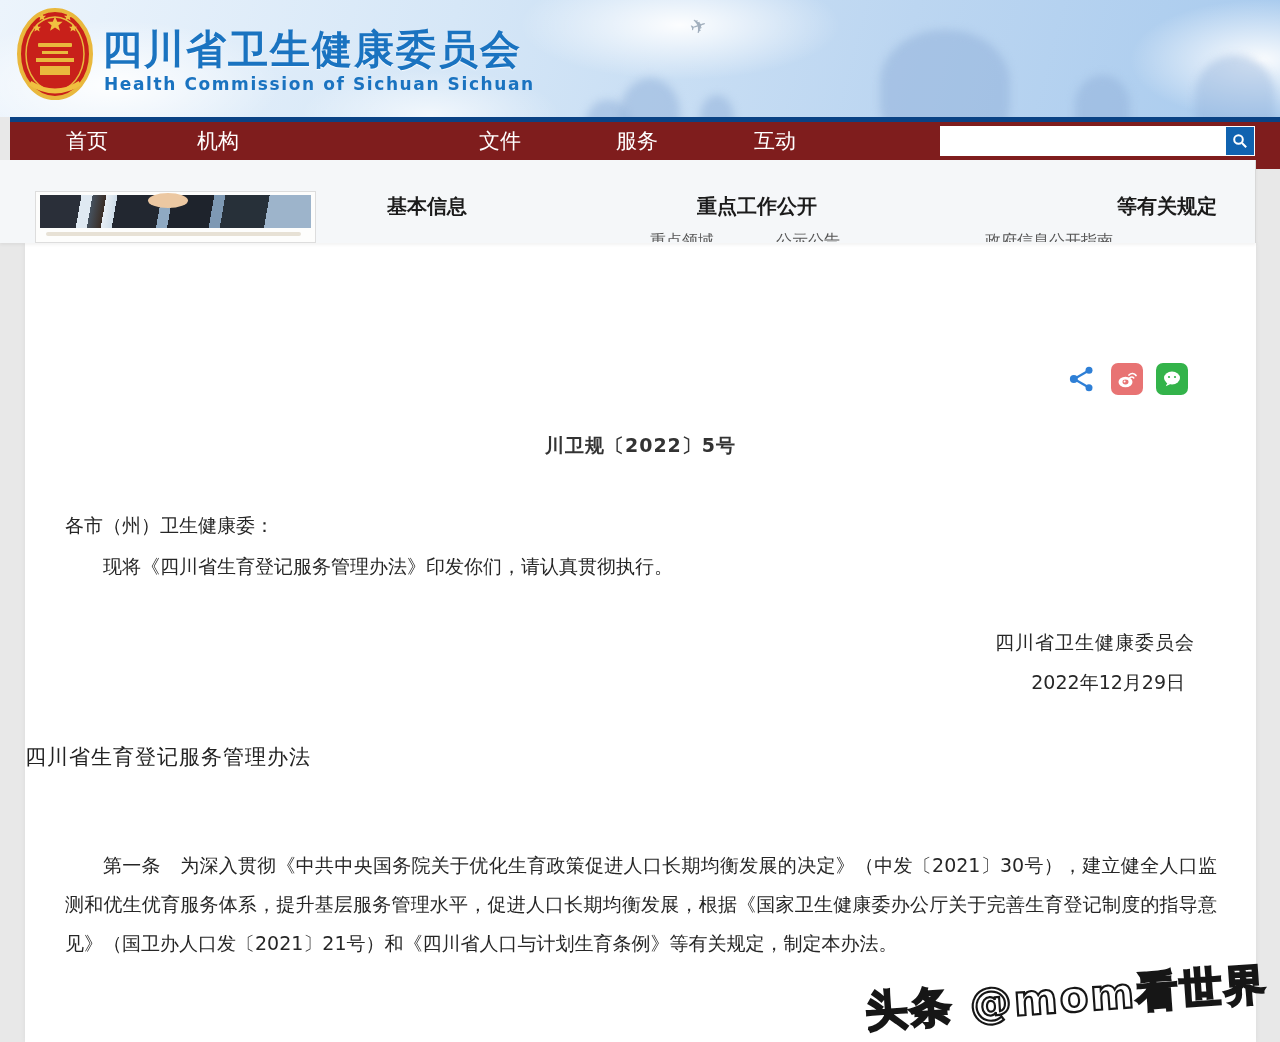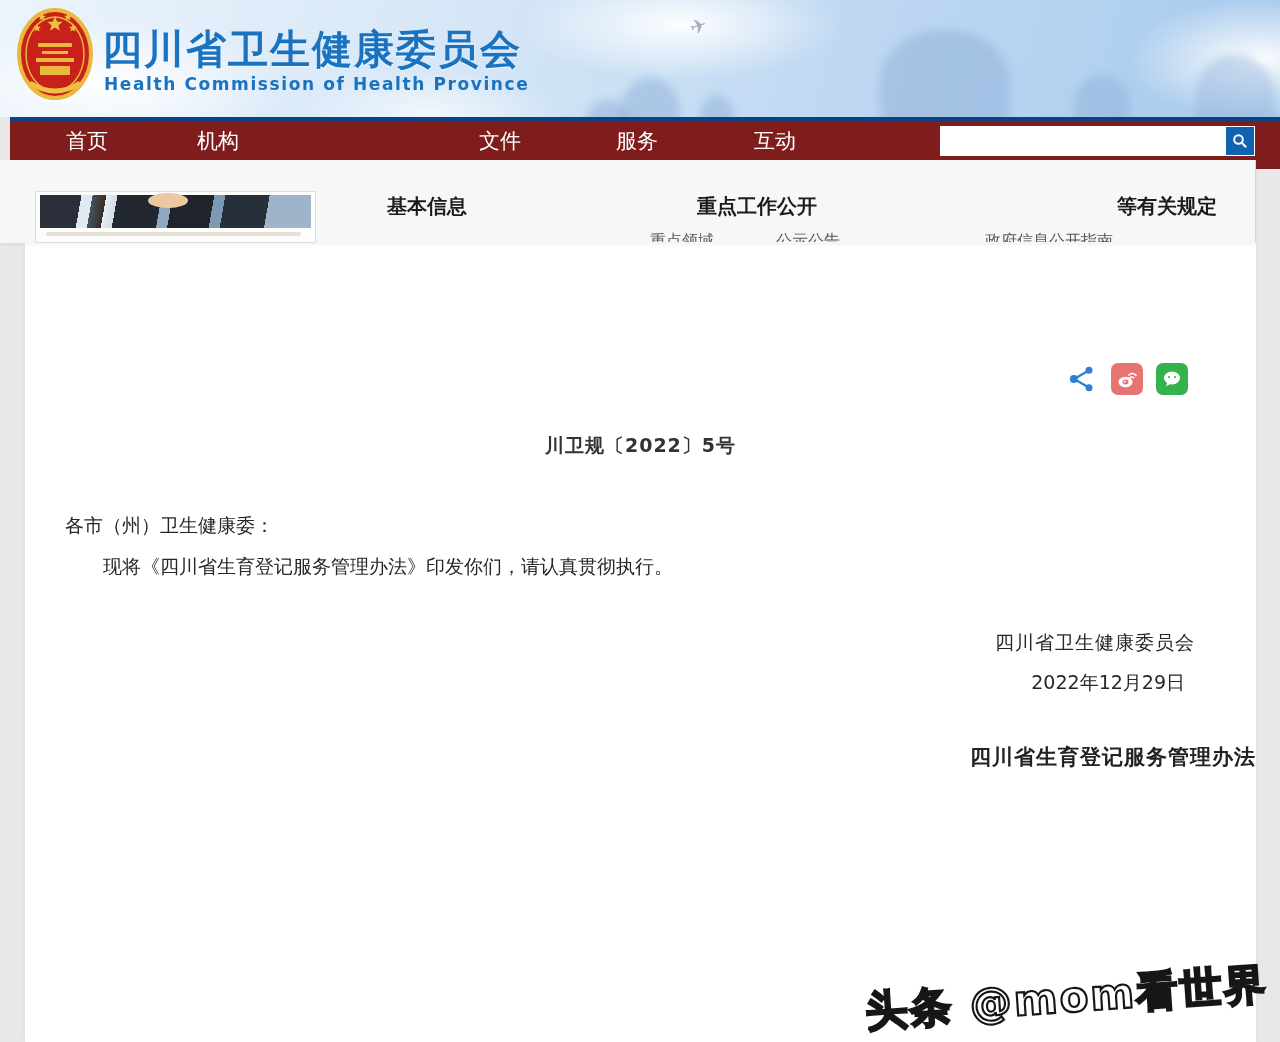--- a/index.html
+++ b/index.html
@@ -91,22 +91,22 @@
   .ico-weibo{ background:#e87373; }
   .ico-wechat{ background:#33b34a; }
   .doc-number{ position:absolute; top:190px; left:0; width:100%; text-align:center;
                font-size:19px; font-weight:700; color:#333; letter-spacing:1px; }
   .salutation{ position:absolute; left:40px; top:270px; font-size:19px; color:#262626; }
   .intro{ position:absolute; left:40px; top:311px; font-size:19px; color:#262626;
           text-indent:2em; }
   .signer{ position:absolute; right:61px; top:387px; font-size:19px; color:#262626;
            letter-spacing:1px; }
   .sig-date{ position:absolute; right:71px; top:427px; font-size:19px; color:#262626; }
-  .section-title{ position:absolute; top:500px; left:0; width:100%; text-align:right;
-                  font-size:21px; font-weight:700; color:#222; letter-spacing:1px; }
+  .section-title{ position:absolute; top:500px; left:0; width:100%; text-align:left;
+                  font-size:21px; font-weight:400; color:#222; letter-spacing:1px; }
   .body-text{ position:absolute; left:40px; top:603px; width:1152px; font-size:19px;
               line-height:39px; color:#262626; text-align:justify; }
   .body-text p{ margin:0; text-indent:2em; }
 
   
   .watermark{ position:absolute; right:12px; bottom:16px; z-index:9;
     font-size:42px; font-weight:700; letter-spacing:2px;
     color:rgba(255,255,255,.3); -webkit-text-stroke:2.2px #161616;
     transform:rotate(-4deg); white-space:nowrap; }
 </style>
@@ -141,21 +141,21 @@
       <use href="#st" transform="translate(21,21)"></use>
       <use href="#st" transform="translate(57,21)"></use>
       <rect x="22" y="36" width="34" height="4" rx="1" fill="#e9b83d"></rect>
       <rect x="26" y="44" width="26" height="3" fill="#e9b83d"></rect>
       <rect x="20" y="51" width="38" height="4" fill="#e9b83d"></rect>
       <rect x="24" y="59" width="30" height="9" fill="#e9b83d"></rect>
       <path d="M14 76 Q39 92 64 76" stroke="#f0c040" stroke-width="5" fill="none"></path>
     </svg>
 
     <div class="site-title">四川省卫生健康委员会</div>
-    <div class="site-subtitle">Health Commission of Health Province</div>
+    <div class="site-subtitle">Health Commission of Sichuan Sichuan</div>
   </div>
 
   <div class="nav-bar">
     <div class="tab t0">首页</div>
     <div class="tab t1">机构</div>
     <div class="tab t3">文件</div>
     <div class="tab t4">服务</div>
     <div class="tab t5">互动</div>
     <div class="search-box">
       <input placeholder="" style="">
@@ -214,18 +214,19 @@
     </div>
 
     <div class="doc-number">川卫规〔2022〕5号</div>
     <div class="salutation">各市（州）卫生健康委：</div>
     <div class="intro">现将《四川省生育登记服务管理办法》印发你们，请认真贯彻执行。</div>
     <div class="signer">四川省卫生健康委员会</div>
     <div class="sig-date">2022年12月29日</div>
     <div class="section-title">四川省生育登记服务管理办法</div>
 
     <div class="body-text">
+      <p>第一条　为深入贯彻《中共中央国务院关于优化生育政策促进人口长期均衡发展的决定》（中发〔2021〕30号），建立健全人口监测和优生优育服务体系，提升基层服务管理水平，促进人口长期均衡发展，根据《国家卫生健康委办公厅关于完善生育登记制度的指导意见》（国卫办人口发〔2021〕21号）和《四川省人口与计划生育条例》等有关规定，制定本办法。</p>
     </div>
   </div>
 
   <div class="watermark">头条 @mom看世界</div>
 
 </div>
 
 </body></html>

